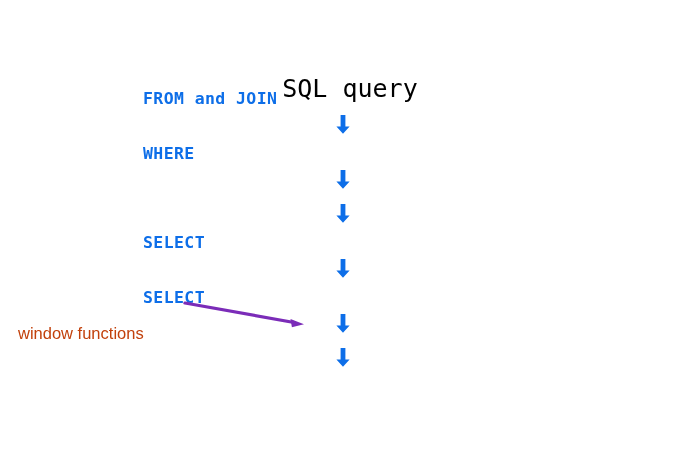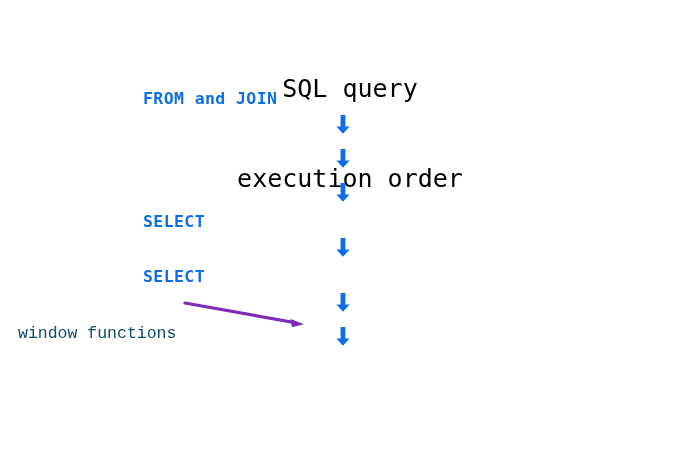--- a/index.html
+++ b/index.html
@@ -65,22 +65,22 @@
     top: 6px;
     transform: translateX(-50%);
     display: block;
   }
 
   
   .annotation {
     position: absolute;
     left: 18px;
     top: 281px;
-    color: #0c4a6e;
-    font-family: Liberation Mono, monospace;
+    color: #c2410c;
+    font-family: Liberation Sans, sans-serif;
     font-size: 16.5px;
     line-height: 21px;
     white-space: pre;
   }
   .annotation-line { display: block; }
 
   .annotation-arrow {
     position: absolute;
     left: 178px;
     top: 292px;
@@ -89,33 +89,33 @@
     pointer-events: none;
   }
 </style>
 </head>
 <body>
 
 <div id="canvas">
 
   <div class="title">
     <span class="title-line">SQL query</span>
-    <span class="title-line">execution order</span>
   </div>
 
   <div class="flow">
 
     <span class="flow-step">FROM and JOIN</span>
 
     <span class="flow-arrow">
       <svg width="14" height="19" viewBox="0 0 14 19" aria-hidden="true">
         <path d="M4.6 0 H9.4 V11.4 H13.6 L7 18.8 L0.4 11.4 H4.6 Z" fill="#0d6ee8"></path>
       </svg>
     </span>
 
+    <span class="flow-step">WHERE</span>
 
     <span class="flow-arrow">
       <svg width="14" height="19" viewBox="0 0 14 19" aria-hidden="true">
         <path d="M4.6 0 H9.4 V11.4 H13.6 L7 18.8 L0.4 11.4 H4.6 Z" fill="#0d6ee8"></path>
       </svg>
     </span>
 
 
     <span class="flow-arrow">
       <svg width="14" height="19" viewBox="0 0 14 19" aria-hidden="true">

